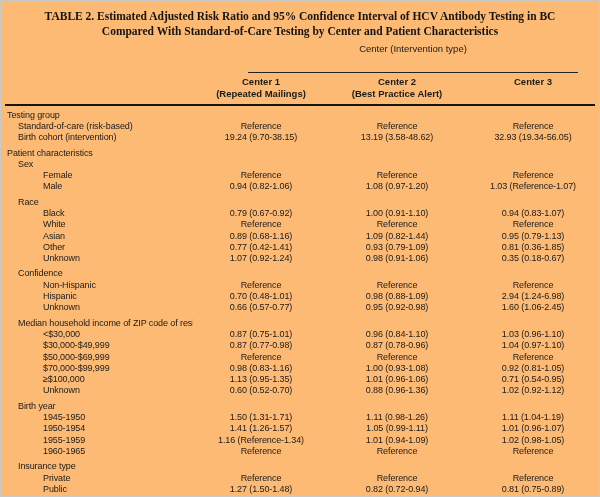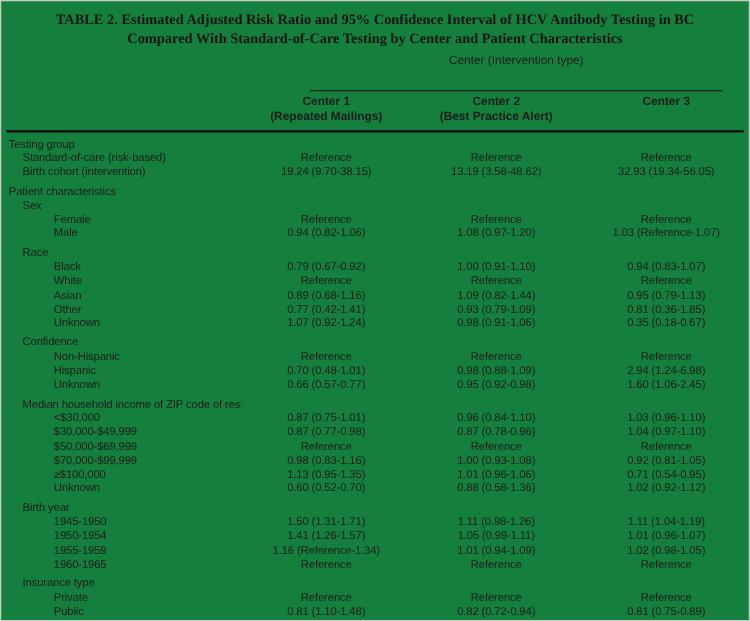--- a/index.html
+++ b/index.html
@@ -1,20 +1,20 @@
 <!DOCTYPE html>
 <html><head>
 <meta charset="utf-8">
 <style>
   html,body { margin:0; padding:0; background:#e8e8e6; }
   .page {
     position:relative;
     width:600px; height:497px;
     box-sizing:border-box;
-    background:#15803d;
+    background:#fdba74;
     border:1px solid #c9c9c6;
     overflow:hidden;
     color:#1b1b1b;
     font-family:"Liberation Sans", sans-serif;
   }
   .title {
     margin:8px auto 4px auto;
     width:540px;
     text-align:center;
     font-family:"Liberation Serif", serif;
@@ -228,21 +228,21 @@
         </tr>
         <tr>
           <td class="stub lvl2">≥$100,000</td>
           <td class="val">1.13 (0.95-1.35)</td>
           <td class="val">1.01 (0.96-1.06)</td>
           <td class="val">0.71 (0.54-0.95)</td>
         </tr>
         <tr>
           <td class="stub lvl2">Unknown</td>
           <td class="val">0.60 (0.52-0.70)</td>
-          <td class="val">0.88 (0.58-1.36)</td>
+          <td class="val">0.88 (0.96-1.36)</td>
           <td class="val">1.02 (0.92-1.12)</td>
         </tr>
         <tr class="gap">
           <td class="stub lvl1">Birth year</td>
           <td colspan="3"></td>
         </tr>
         <tr>
           <td class="stub lvl2">1945-1950</td>
           <td class="val">1.50 (1.31-1.71)</td>
           <td class="val">1.11 (0.98-1.26)</td>
@@ -271,21 +271,21 @@
           <td colspan="3"></td>
         </tr>
         <tr>
           <td class="stub lvl2">Private</td>
           <td class="val">Reference</td>
           <td class="val">Reference</td>
           <td class="val">Reference</td>
         </tr>
         <tr>
           <td class="stub lvl2">Public</td>
-          <td class="val">0.81 (1.10-1.48)</td>
+          <td class="val">1.27 (1.50-1.48)</td>
           <td class="val">0.82 (0.72-0.94)</td>
           <td class="val">0.81 (0.75-0.89)</td>
         </tr>
         <tr>
           <td class="stub lvl2">Uninsured or unknown</td>
           <td class="val">0.70 (0.28-1.71)</td>
           <td class="val">0.89 (0.74-1.07)</td>
           <td class="val">0.84 (0.59-1.20)</td>
         </tr>
       </tbody>

